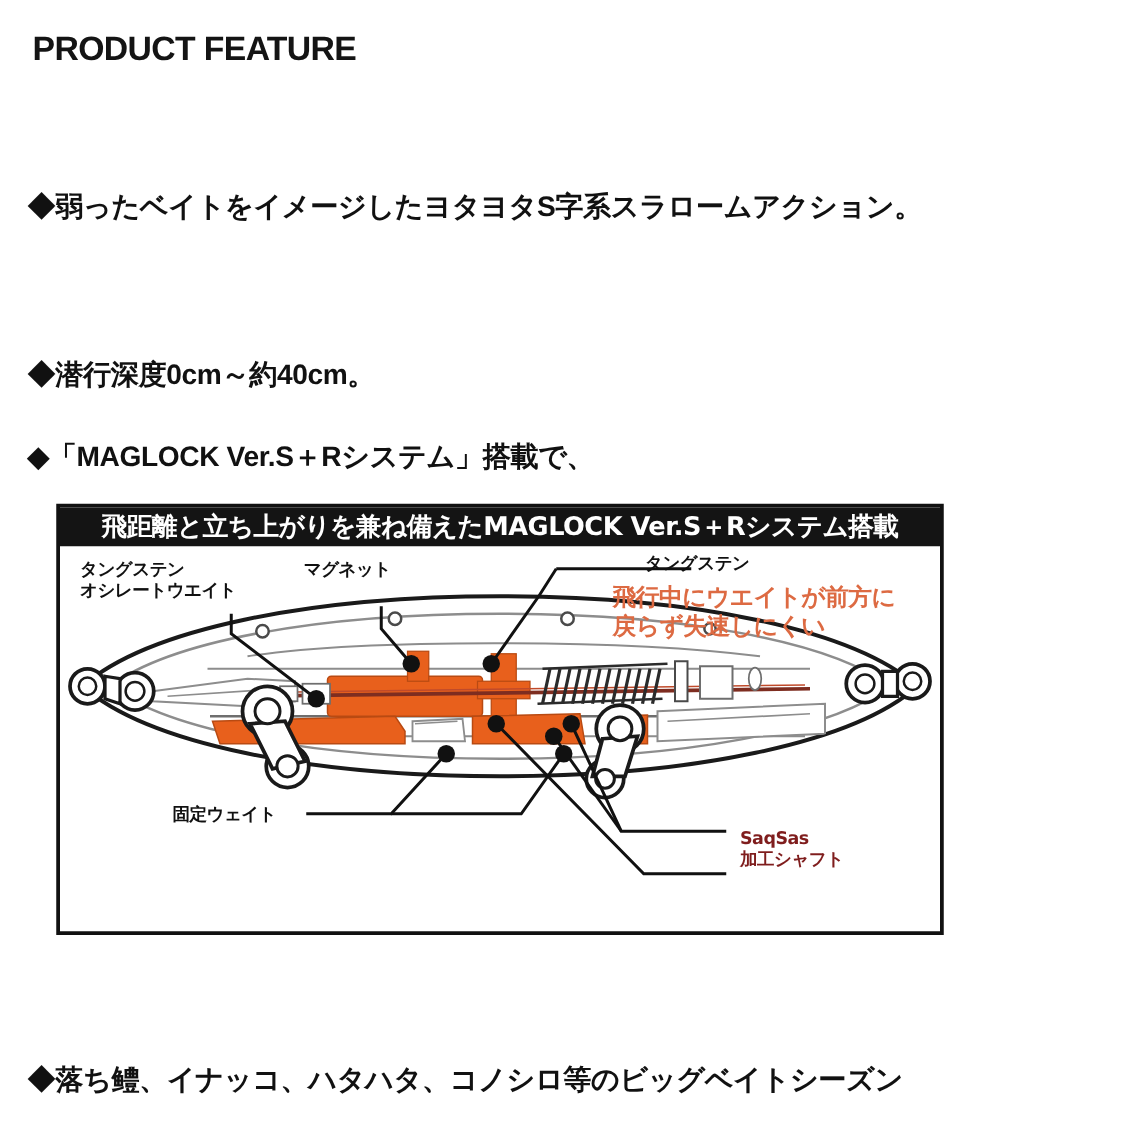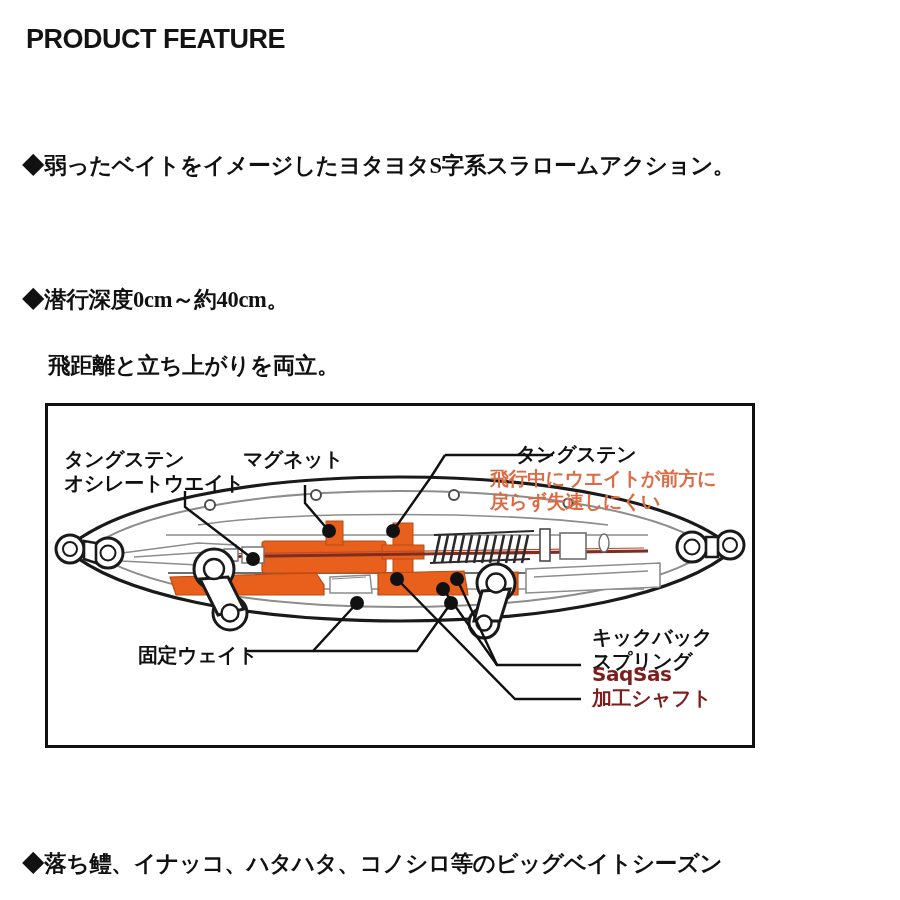--- a/index.html
+++ b/index.html
@@ -24,21 +24,21 @@
   }
 
   .feature{
     position:absolute;
     left:22px;
     font-size:22.5px;
     font-weight:bold;
     line-height:1.38;
     color:#111111;
     white-space:pre;
-    font-family:Liberation Serif, serif;
+    font-family:Liberation Sans, sans-serif;
     letter-spacing:-0.3px;
   }
   .feature .ind{display:block;}
   .feature .ind2{display:block;padding-left:26px;}
 
   
   .panel{
     position:absolute;
     left:45px;top:403px;
     width:710px;height:345px;
@@ -57,21 +57,21 @@
     line-height:31px;
     text-align:center;
     letter-spacing:-0.4px;
     white-space:nowrap;
     font-family:"DejaVu Sans","Liberation Sans",sans-serif;
     overflow:hidden;
   }
 
   .lbl{
     position:absolute;
-    font-size:20px;
+    font-size:14px;
     font-weight:bold;
     line-height:1.18;
     color:#111111;
     white-space:pre;
     font-family:"DejaVu Sans","Liberation Sans",sans-serif;
     letter-spacing:-0.4px;
   }
   .lbl.red{color:#7f1d1d;}
   .lbl.redbig{color:#dd6a42;font-size:19px;line-height:1.2;}
   .note{
@@ -94,25 +94,27 @@
 
   <div class="page-title">PRODUCT FEATURE</div>
 
   <div class="feature" style="top:88px;">
     <span class="ind">◆弱ったベイトをイメージしたヨタヨタS字系スラロームアクション。</span>
   </div>
   <div class="feature" style="top:222px;">
     <span class="ind">◆潜行深度0cm～約40cm。</span>
   </div>
   <div class="feature" style="top:288px;">
+    <span class="ind">◆「MAGLOCK Ver.S＋Rシステム」搭載で、</span>
     <span class="ind2">飛距離と立ち上がりを両立。</span>
     <span class="ind2">Max62.0m　Ave60.0m（メーカーテストによる）</span>
   </div>
 
   <div class="panel"></div>
+  <div class="panel-banner">飛距離と立ち上がりを兼ね備えたMAGLOCK Ver.S＋Rシステム搭載</div>
 
   <svg class="lure" width="704" height="215" viewBox="0 0 704 215">
     <defs>
       <clipPath id="bodyclip">
         <path d="M18 112 C 70 66, 200 40, 352 40 C 504 40, 634 66, 686 112 C 634 158, 504 184, 352 184 C 200 184, 70 158, 18 112 Z"></path>
       </clipPath>
     </defs>
 
     <path d="M18 112 C 70 66, 200 40, 352 40 C 504 40, 634 66, 686 112 C 634 158, 504 184, 352 184 C 200 184, 70 158, 18 112 Z" fill="#ffffff" stroke="#1a1a1a" stroke-width="3.2"></path>
 
@@ -245,22 +247,20 @@
     </g>
   </svg>
 
   <div class="lbl" style="left:64px;top:448px;">タングステン
 オシレートウエイト</div>
   <div class="lbl" style="left:243px;top:448px;">マグネット</div>
   <div class="lbl" style="left:516px;top:443px;">タングステン</div>
   <div class="lbl redbig" style="left:458px;top:467px;margin-left:32px;">飛行中にウエイトが前方に
 戻らず失速しにくい</div>
   <div class="lbl" style="left:138px;top:644px;">固定ウェイト</div>
-  <div class="lbl" style="left:592px;top:626px;">キックバック
-スプリング</div>
   <div class="lbl red" style="left:592px;top:663px;">SaqSas
 加工シャフト</div>
 
 
   <div class="feature" style="top:786px;">
     <span class="ind">◆落ち鳢、イナッコ、ハタハタ、コノシロ等のビッグベイトシーズン</span>
     
   </div>
 
 </div>

